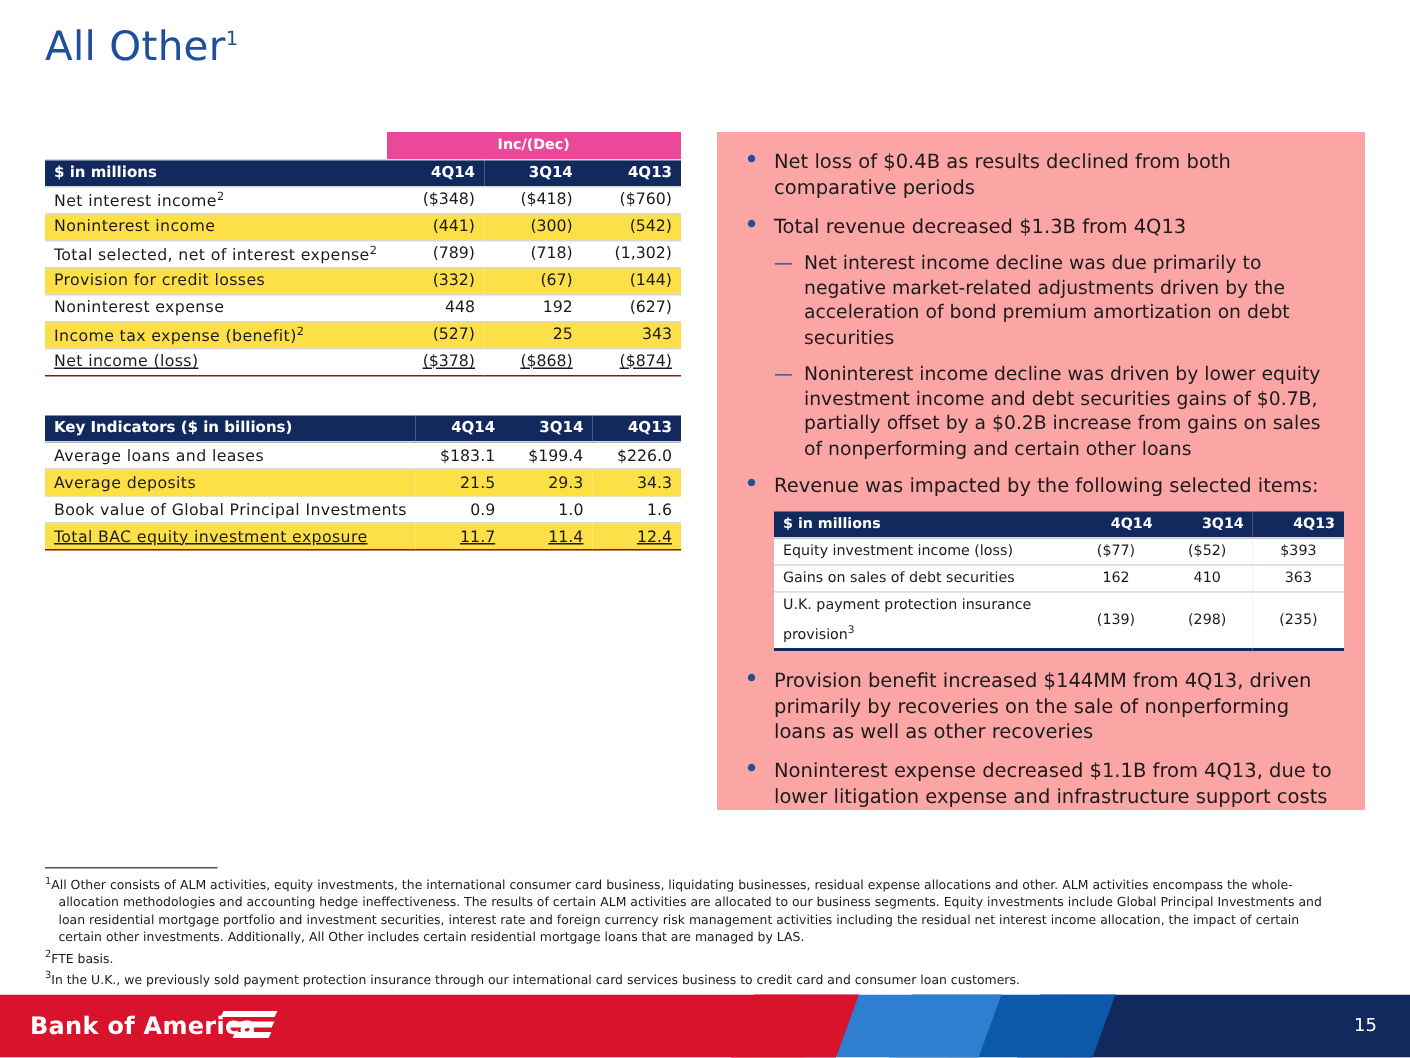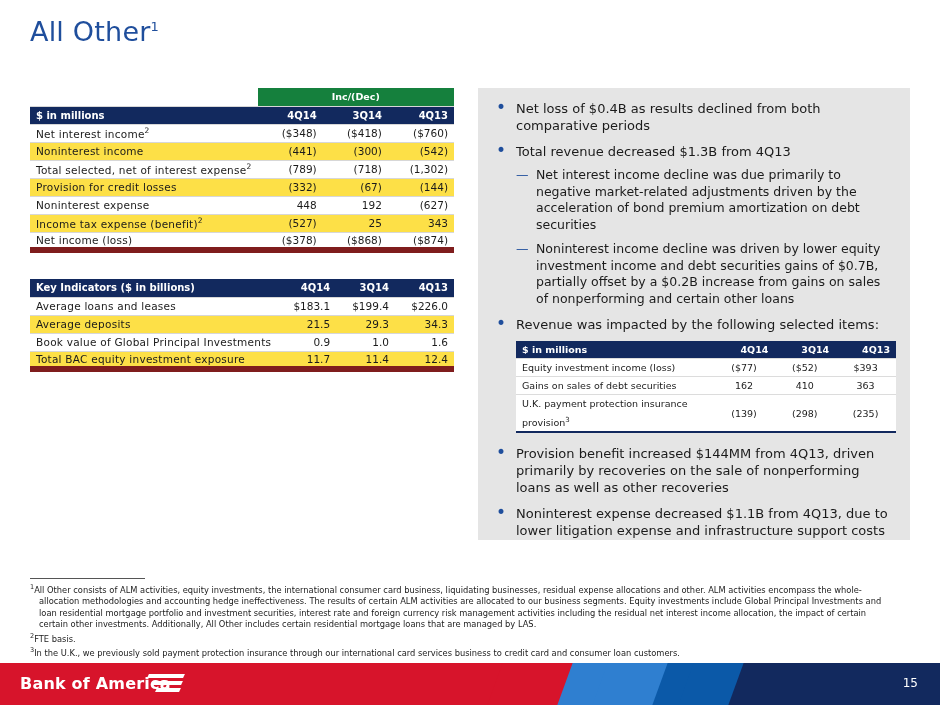--- a/index.html
+++ b/index.html
@@ -26,21 +26,21 @@
   }
   .title .sup { font-size: 13px; vertical-align: super; }
 
   
   .left-col { position:absolute; left:30px; top:88px; width:424px; }
 
   table.fin { border-collapse: collapse; width:100%; font-size:10.5px; }
   table.fin td, table.fin th { padding: 0; }
 
   .hdr-top td {
-    background:#15803d;
+    background:#ec4899;
     color:#ffffff;
     font-size:9.5px;
     text-align:center;
     height:15px;
     font-weight:bold;
     border-bottom:1px solid #ffffff;
   }
   .hdr-top td.blank { background:#ffffff; }
   .hdr-row td {
     background:#12295e;
@@ -56,29 +56,29 @@
     height:18px;
     border-bottom:1px solid #d7d7d7;
     padding:0 6px;
     white-space:nowrap;
   }
   .fin tbody td.lbl { letter-spacing:0.25px; }
   .fin tbody td.num { text-align:right; }
   .fin tbody tr.alt td { background:#fde047; }
   .fin tbody td .sup { font-size:7.5px; vertical-align:super; }
   .fin tbody tr.underline td.num { border-top:1px solid #555; }
-  .fin tbody tr.lastrow td { border-bottom:6px solid #7f1d1d; }
+  .fin tbody tr.lastrow td { border-bottom:1px solid #7f1d1d;text-decoration:underline; }
 
   .spacer { height:26px; }
 
   
   .right-col {
     position:absolute; left:478px; top:88px;
     width:432px; height:452px;
-    background:#e5e5e5;
+    background:#fca5a5;
     padding:12px 14px 10px 12px;
   }
   ul.bullets { list-style:none; margin:0; padding:0; }
   ul.bullets > li {
     position:relative;
     padding-left:26px;
     margin-bottom:9px;
     font-size:13px;
     line-height:17px;
     color:#1b1b1b;

